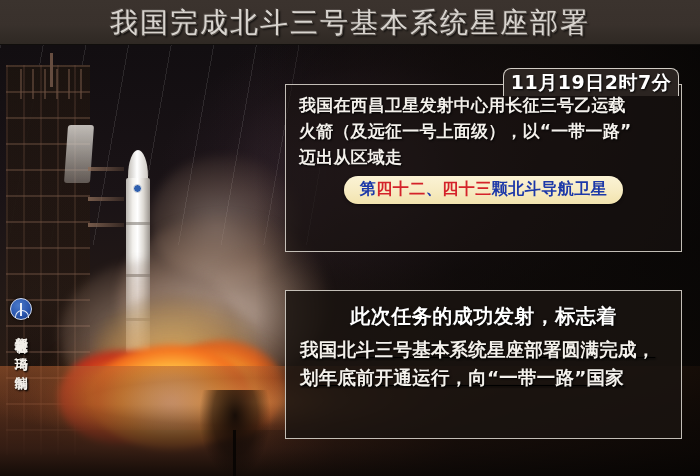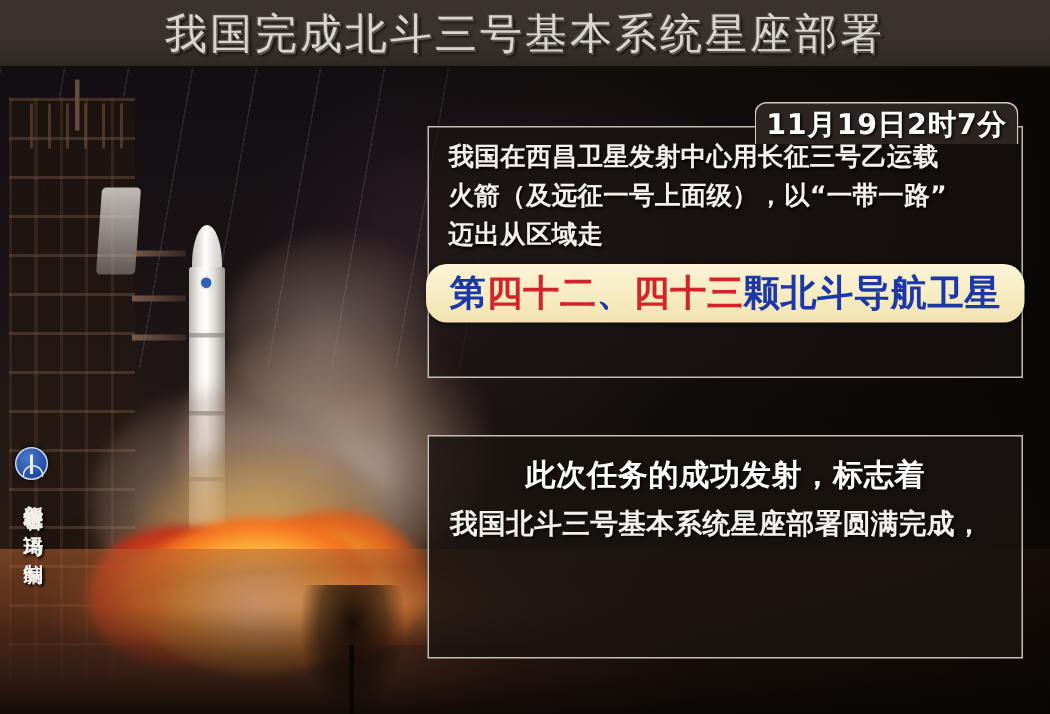--- a/index.html
+++ b/index.html
@@ -246,21 +246,21 @@
   }
 
   
   .pill-row{
     display:flex;justify-content:center;margin-top:6px;
   }
   .pill{
     background:linear-gradient(180deg,#fbf3d5 0%,#f7ecc4 50%,#f2e3ae 100%);
     border-radius:14px;
     padding:3px 16px 4px 16px;
-    font-size:24px;font-weight:bold;letter-spacing:.5px;
+    font-size:16px;font-weight:bold;letter-spacing:.5px;
     white-space:nowrap;
     box-shadow:0 1px 3px rgba(0,0,0,.55);
   }
   .pill .blue{color:#1c38a8;}
   .pill .red{color:#d4232a;}
 
   .sub-line{
     text-align:center;margin-top:5px;
     font-size:19px;font-weight:bold;line-height:1.3;
     color:#f4f1ec;
@@ -271,20 +271,21 @@
   .bottom-head{
     text-align:center;
     padding-top:12px;
     font-size:20px;font-weight:bold;
     color:#ffffff;letter-spacing:.5px;
     text-shadow:1px 1px 3px rgba(0,0,0,.95);
     white-space:nowrap;
   }
   .bottom-body{
     padding:6px 14px 0 14px;
+    text-decoration:underline;
   }
   .bottom-body .p-line{font-size:18.5px;line-height:1.5;}
 </style>
 </head>
 <body>
 
 <div class="infographic">
 
   <div class="title-bar">
     <div class="title-text">我国完成北斗三号基本系统星座部署</div>
@@ -352,16 +353,17 @@
         </div>
       </div>
 
     </div>
   </div>
 
   <div class="panel panel-bottom">
     <div class="bottom-head">此次任务的成功发射，标志着</div>
     <div class="bottom-body">
       <div class="p-line">我国北斗三号基本系统星座部署圆满完成，</div>
+      <div class="p-line">划年底前开通运行，向“一带一路”国家</div>
     </div>
   </div>
 
 </div>
 
 </body></html>

